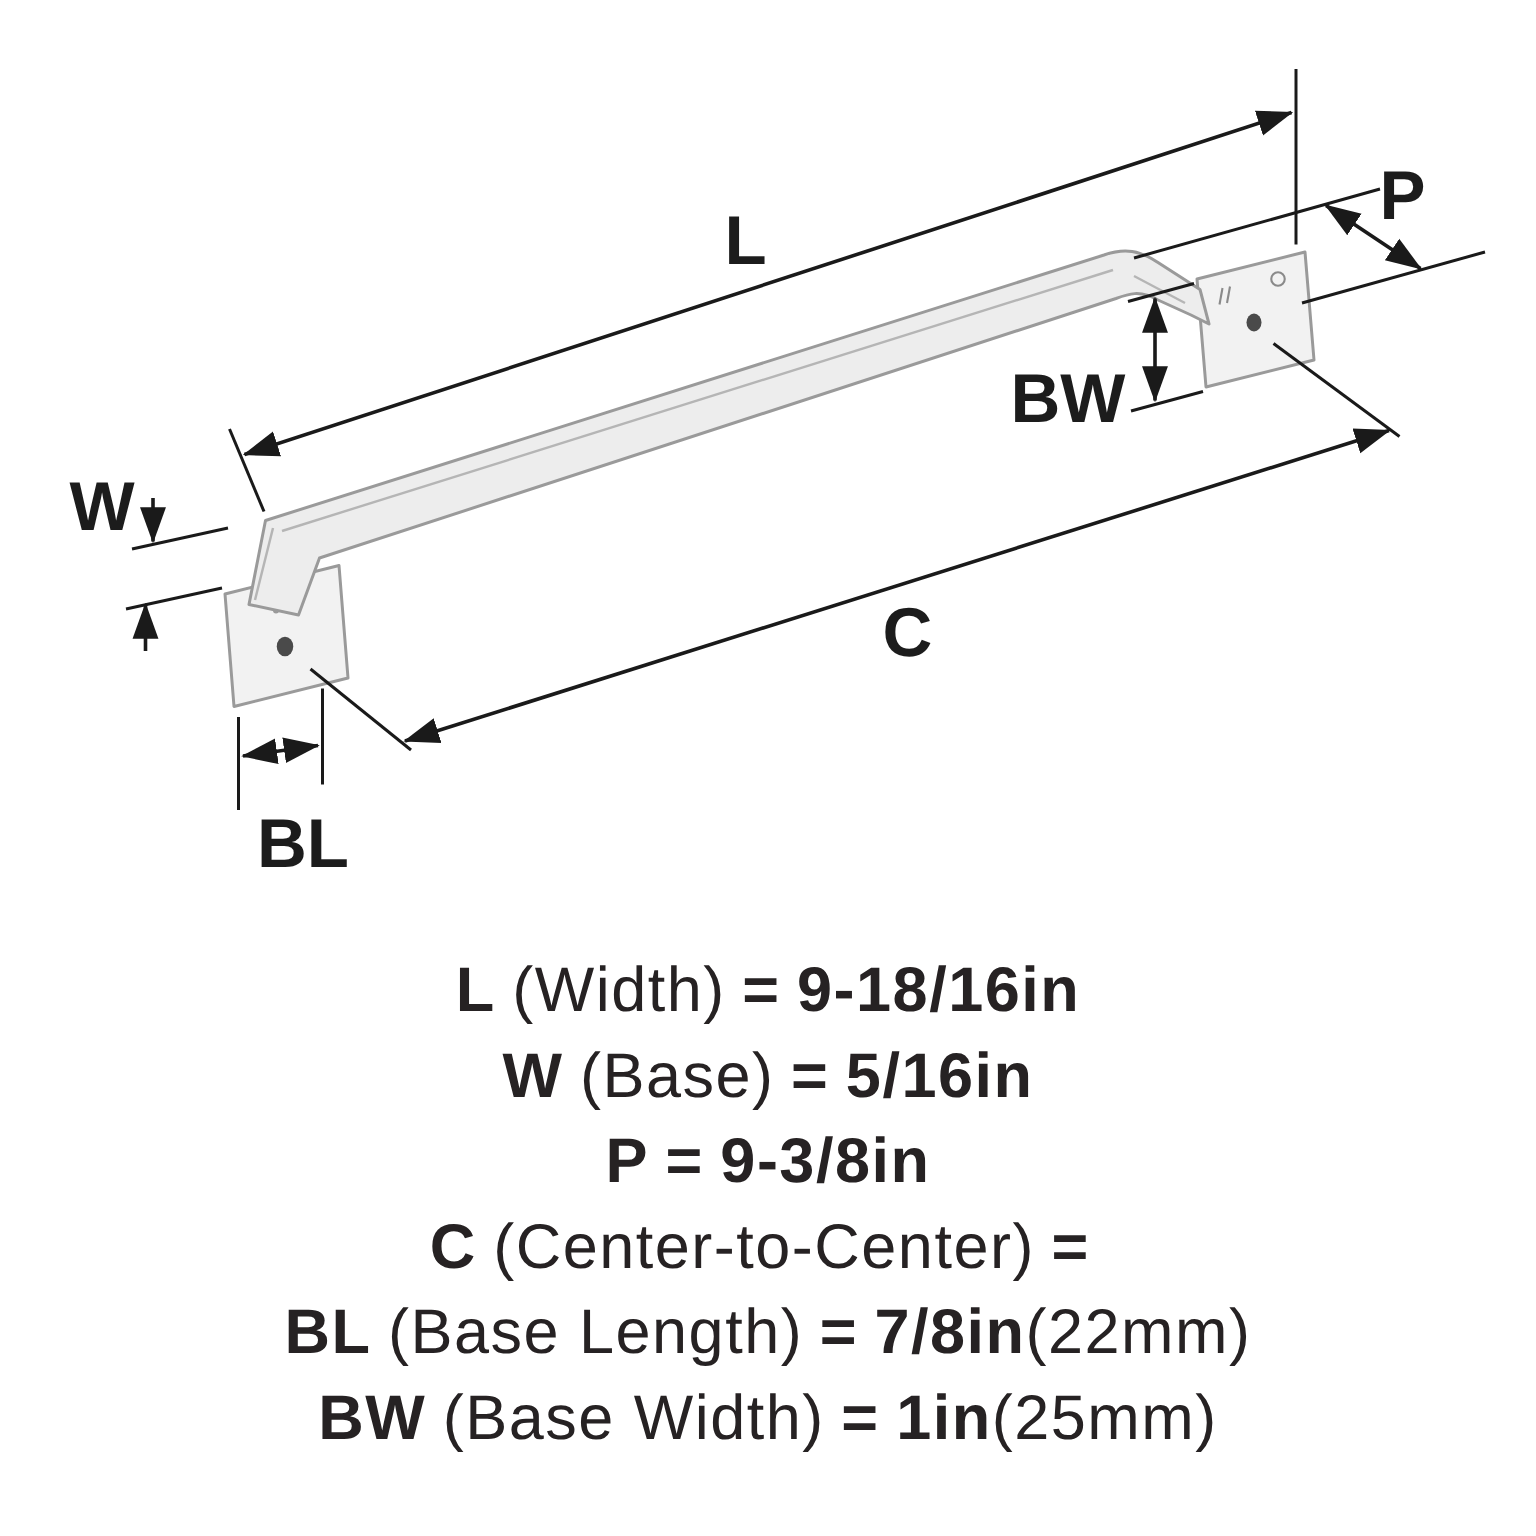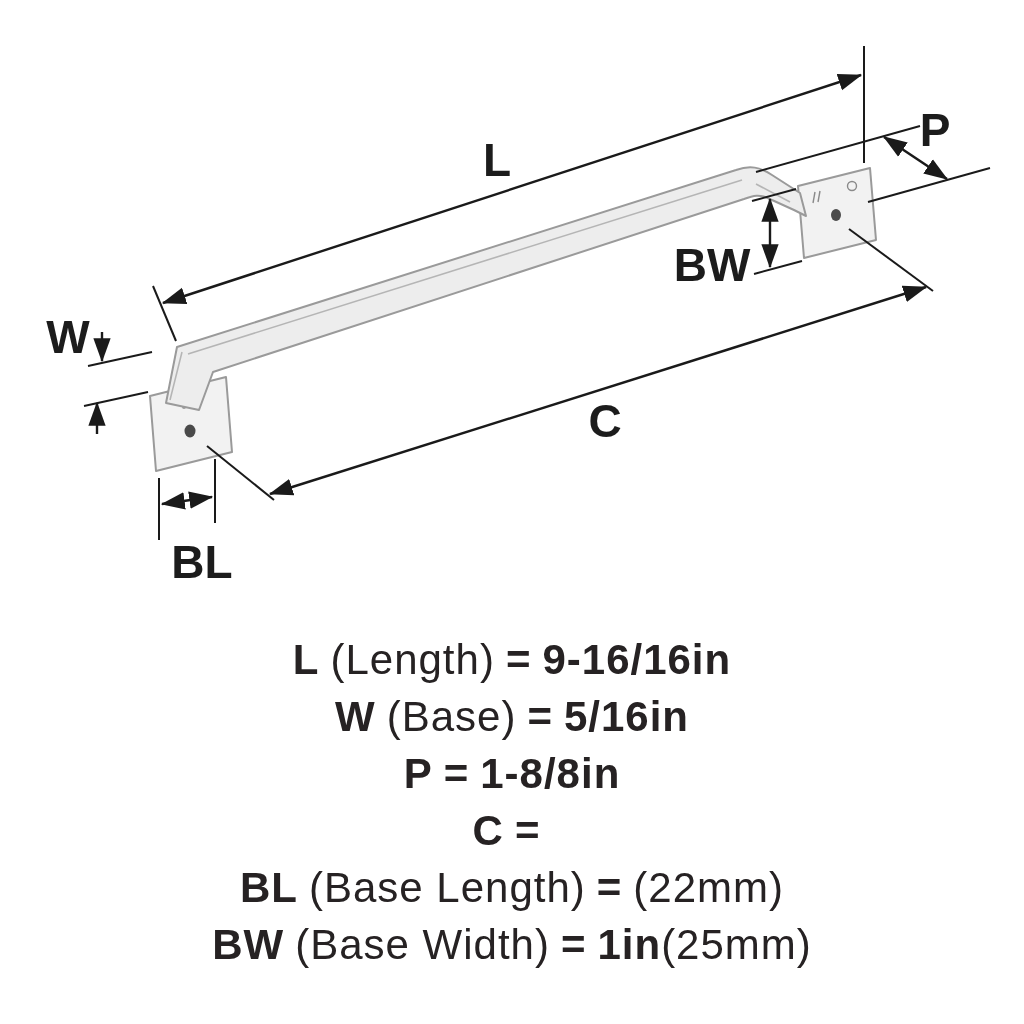--- a/index.html
+++ b/index.html
@@ -102,43 +102,45 @@
         <line class="wit" x1="215" y1="459" x2="215" y2="523"></line>
         <line class="dim" x1="162" y1="504" x2="212" y2="497" marker-start="url(#arrow)" marker-end="url(#arrow)"></line>
         <text class="dim-label" x="202" y="578" text-anchor="middle">BL</text>
       </g>
     </svg>
   </div>
 
   <div class="specs">
     <div class="spec-row">
       <span class="sym">L</span>
-      <span class="nm">(Length)</span>
+      <span class="nm">(Width)</span>
       <span class="eq">=</span>
-      <span class="val">9-16/16in</span>
+      <span class="val">9-18/16in</span>
     </div>
     <div class="spec-row">
       <span class="sym">W</span>
       <span class="nm">(Base)</span>
       <span class="eq">=</span>
       <span class="val">5/16in</span>
     </div>
     <div class="spec-row">
       <span class="sym">P</span>
       <span class="eq">=</span>
-      <span class="val">1-8/8in</span>
+      <span class="val">9-3/8in</span>
     </div>
     <div class="spec-row">
       <span class="sym">C</span>
+      <span class="nm">(Center-to-Center)</span>
       <span class="eq">=</span>
     </div>
     <div class="spec-row">
       <span class="sym">BL</span>
       <span class="nm">(Base Length)</span>
       <span class="eq">=</span>
+      <span class="val">7/8in</span>
       <span class="met">(22mm)</span>
     </div>
     <div class="spec-row">
       <span class="sym">BW</span>
       <span class="nm">(Base Width)</span>
       <span class="eq">=</span>
       <span class="val">1in</span>
       <span class="met">(25mm)</span>
     </div>
   </div>

